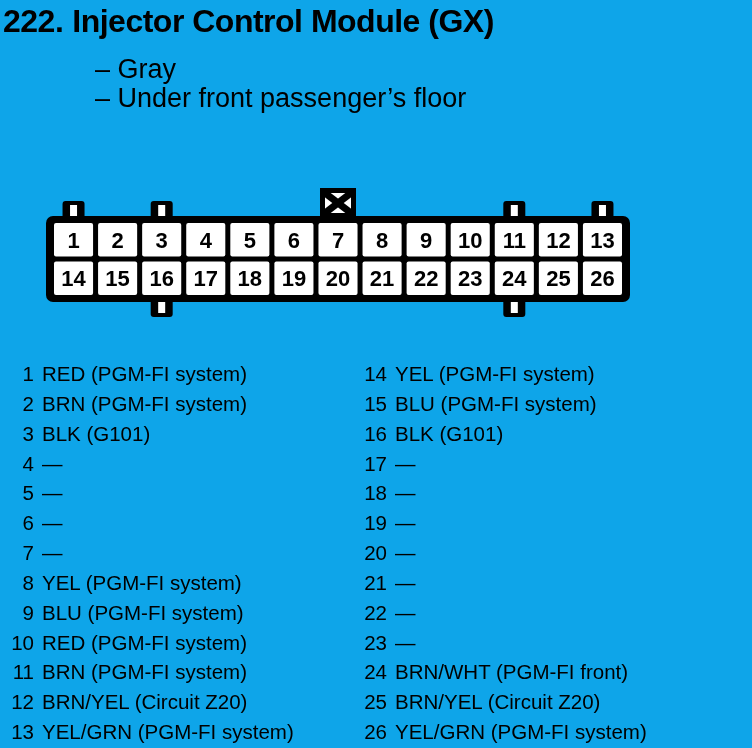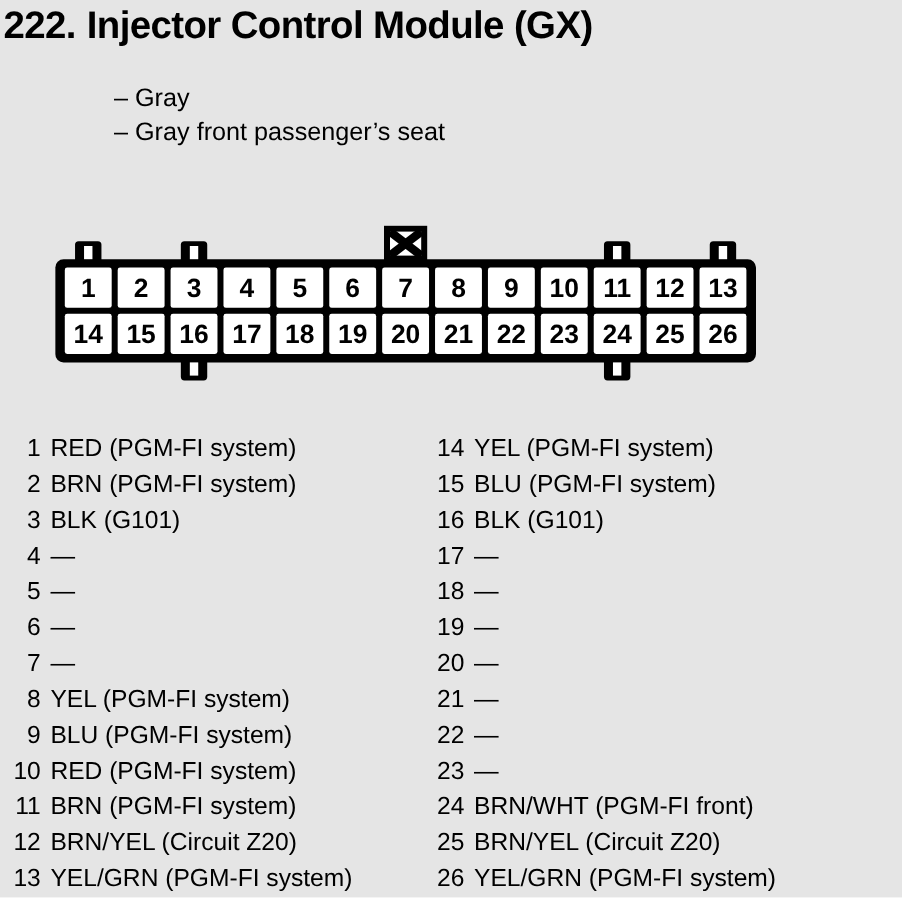--- a/index.html
+++ b/index.html
@@ -1,41 +1,41 @@
 <!DOCTYPE html>
 <html><head>
 <meta charset="utf-8">
 <style>
   html,body{margin:0;padding:0;background:#ffffff;}
   body{width:752px;height:748px;font-family:"Liberation Sans",sans-serif;color:#000;}
-  .page{position:relative;width:752px;height:748px;background:#e5e5e5;overflow:hidden;}
+  .page{position:relative;width:752px;height:748px;background:#0ea5e9;overflow:hidden;}
   .title{position:absolute;top:3px;left:3px;font-weight:bold;font-size:32px;letter-spacing:-0.5px;white-space:nowrap;}
   .title-num{margin-right:9px;}
-  .bullets{position:absolute;top:67px;left:95px;font-size:21px;line-height:29px;}
+  .bullets{position:absolute;top:55px;left:95px;font-size:27px;line-height:29px;}
   .bullet{white-space:nowrap;}
   #connector-svg{position:absolute;top:188px;left:46px;}
   .pin-list{position:absolute;top:359px;left:4px;display:flex;font-size:20.5px;}
   .col{display:flex;flex-direction:column;}
   .col-left{width:353px;}
   .pin-row{display:flex;line-height:29.85px;white-space:nowrap;}
   .pin-num{width:30px;text-align:right;margin-right:8px;flex:none;}
   .pin-desc{flex:none;}
 </style>
 </head>
 <body>
 
 <div class="page">
 
   <div class="title">
     <span class="title-num">222.</span><span class="title-text">Injector Control Module (GX)</span>
   </div>
 
   <div class="bullets" id="bullets">
       <div class="bullet">– Gray</div>
-      <div class="bullet">– Gray front passenger’s seat</div>
+      <div class="bullet">– Under front passenger’s floor</div>
     </div>
 
   <svg id="connector-svg" width="584" height="132" viewBox="0 0 584 132">
       <rect x="0" y="28" width="584" height="86" rx="7" fill="#000000"></rect>
       <rect x="274" y="0" width="36" height="31" fill="#000000"></rect>
       <rect x="279" y="5" width="26" height="20" fill="#ffffff"></rect>
       <line x1="279" y1="5" x2="305" y2="25" stroke="#000000" stroke-width="7"></line>
       <line x1="305" y1="5" x2="279" y2="25" stroke="#000000" stroke-width="7"></line>
       <rect x="16.53846153846154" y="13" width="22" height="18" rx="3" fill="#000000"></rect>
       <rect x="24.03846153846154" y="17" width="7" height="11" fill="#ffffff"></rect>

